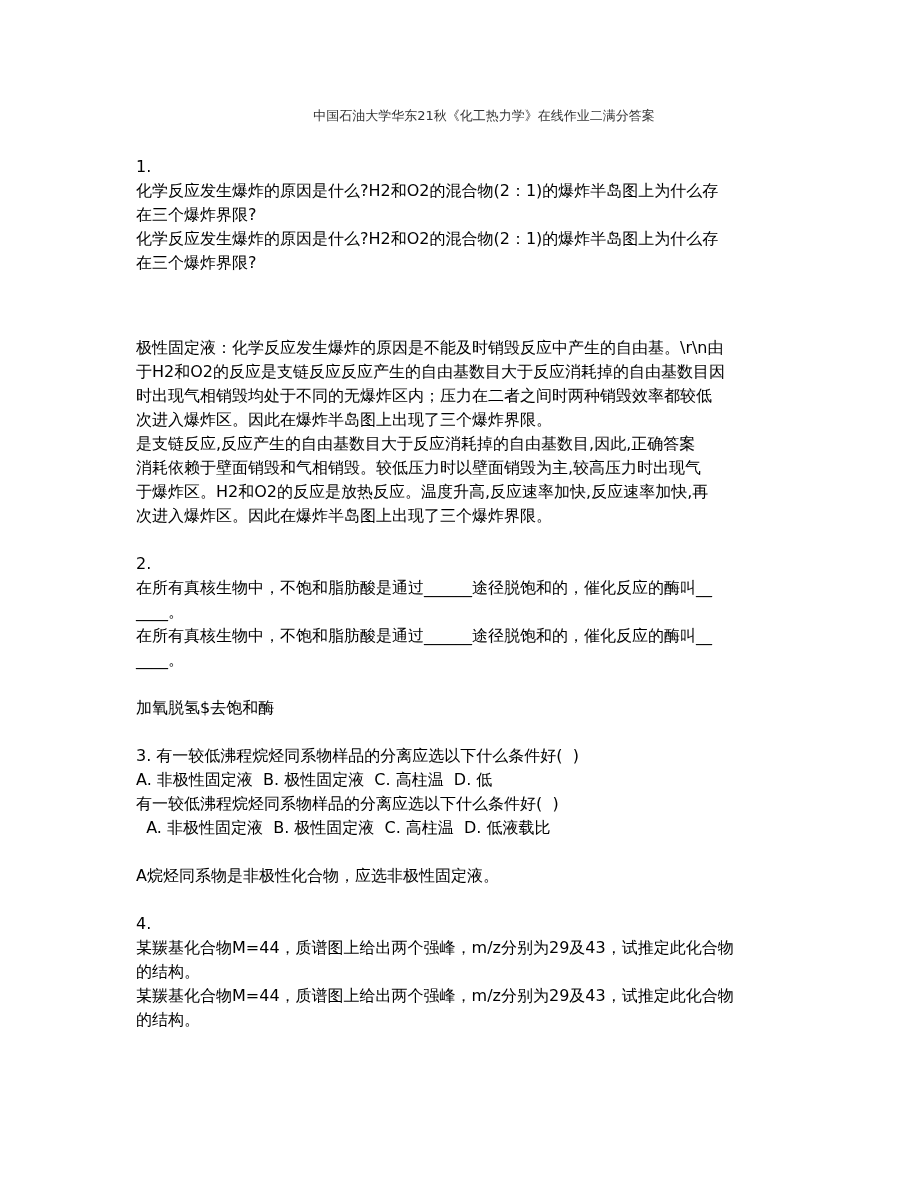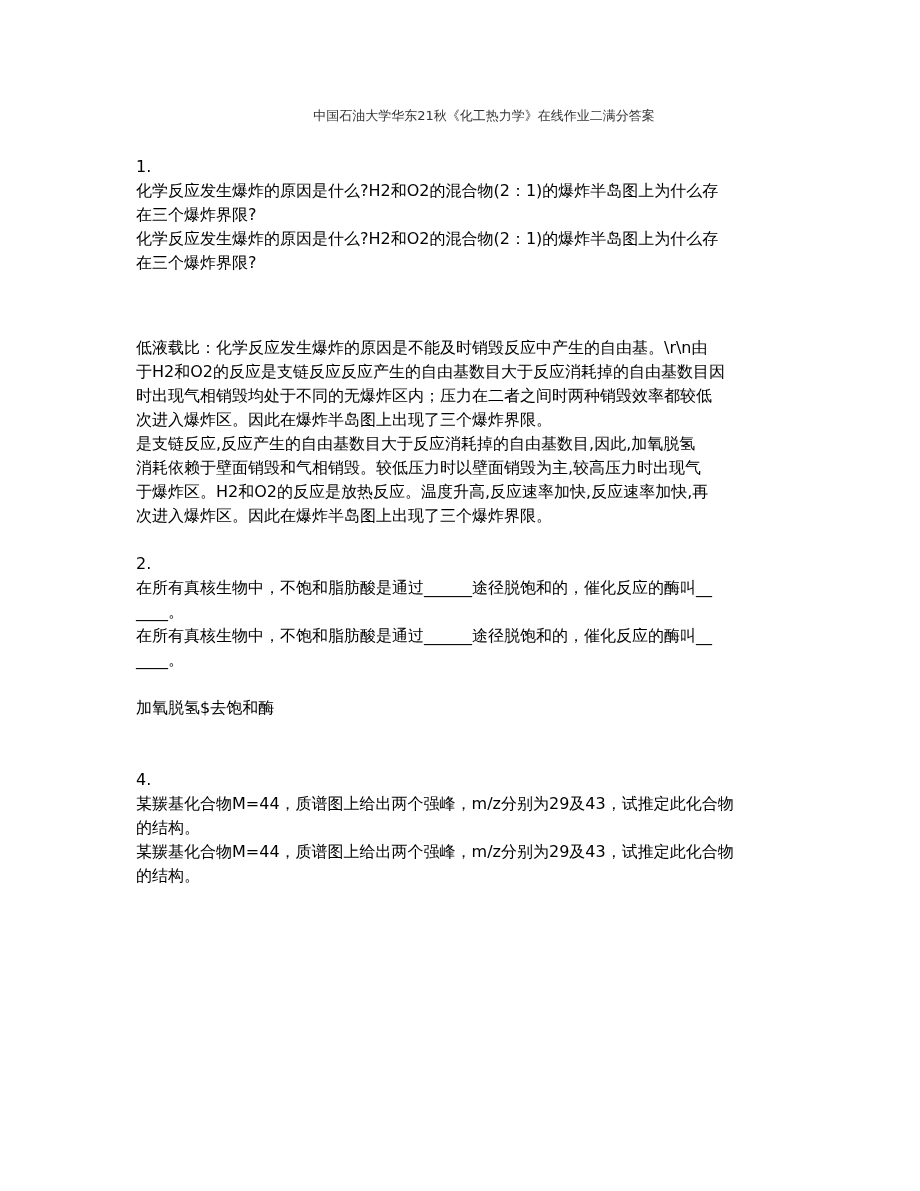--- a/index.html
+++ b/index.html
@@ -62,45 +62,53 @@
   <div class="content">
 
     <div>
       <span class="line">1.</span>
       <span class="line">化学反应发生爆炸的原因是什么?H2和O2的混合物(2：1)的爆炸半岛图上为什么存</span>
       <span class="line">在三个爆炸界限?</span>
       <span class="line">化学反应发生爆炸的原因是什么?H2和O2的混合物(2：1)的爆炸半岛图上为什么存</span>
       <span class="line">在三个爆炸界限?</span>
       <span class="gap" style="height:61px"></span>
       <div>
-        <span class="line">低液载比：化学反应发生爆炸的原因是不能及时销毁反应中产生的自由基。\r\n由</span>
+        <span class="line">极性固定液：化学反应发生爆炸的原因是不能及时销毁反应中产生的自由基。\r\n由</span>
         <span class="line">于H2和O2的反应是支链反应反应产生的自由基数目大于反应消耗掉的自由基数目因</span>
         <span class="line">时出现气相销毁均处于不同的无爆炸区内；压力在二者之间时两种销毁效率都较低</span>
         <span class="line">次进入爆炸区。因此在爆炸半岛图上出现了三个爆炸界限。</span>
-        <span class="line">是支链反应,反应产生的自由基数目大于反应消耗掉的自由基数目,因此,加氧脱氢</span>
+        <span class="line">是支链反应,反应产生的自由基数目大于反应消耗掉的自由基数目,因此,正确答案</span>
         <span class="line">消耗依赖于壁面销毁和气相销毁。较低压力时以壁面销毁为主,较高压力时出现气</span>
         <span class="line">于爆炸区。H2和O2的反应是放热反应。温度升高,反应速率加快,反应速率加快,再</span>
         <span class="line">次进入爆炸区。因此在爆炸半岛图上出现了三个爆炸界限。</span>
       </div>
     </div>
 
     <span class="gap" style="height:24px"></span>
 
     <div>
       <span class="line">2.</span>
       <span class="line">在所有真核生物中，不饱和脂肪酸是通过______途径脱饱和的，催化反应的酶叫__</span>
       <span class="line">____。</span>
       <span class="line">在所有真核生物中，不饱和脂肪酸是通过______途径脱饱和的，催化反应的酶叫__</span>
       <span class="line">____。</span>
       <span class="gap" style="height:24px"></span>
       <span class="line">加氧脱氢$去饱和酶</span>
     </div>
 
     <span class="gap" style="height:24px"></span>
 
+    <div>
+      <span class="line">3. 有一较低沸程烷烃同系物样品的分离应选以下什么条件好(  )</span>
+      <span class="line">A. 非极性固定液  B. 极性固定液  C. 高柱温  D. 低</span>
+      <span class="line">有一较低沸程烷烃同系物样品的分离应选以下什么条件好(  )</span>
+      <span class="line">  A. 非极性固定液  B. 极性固定液  C. 高柱温  D. 低液载比</span>
+      <span class="gap" style="height:24px"></span>
+      <span class="line">A烷烃同系物是非极性化合物，应选非极性固定液。</span>
+    </div>
 
     <span class="gap" style="height:24px"></span>
 
     <div>
       <span class="line">4.</span>
       <span class="line">某羰基化合物M=44，质谱图上给出两个强峰，m/z分别为29及43，试推定此化合物</span>
       <span class="line">的结构。</span>
       <span class="line">某羰基化合物M=44，质谱图上给出两个强峰，m/z分别为29及43，试推定此化合物</span>
       <span class="line">的结构。</span>
     </div>

